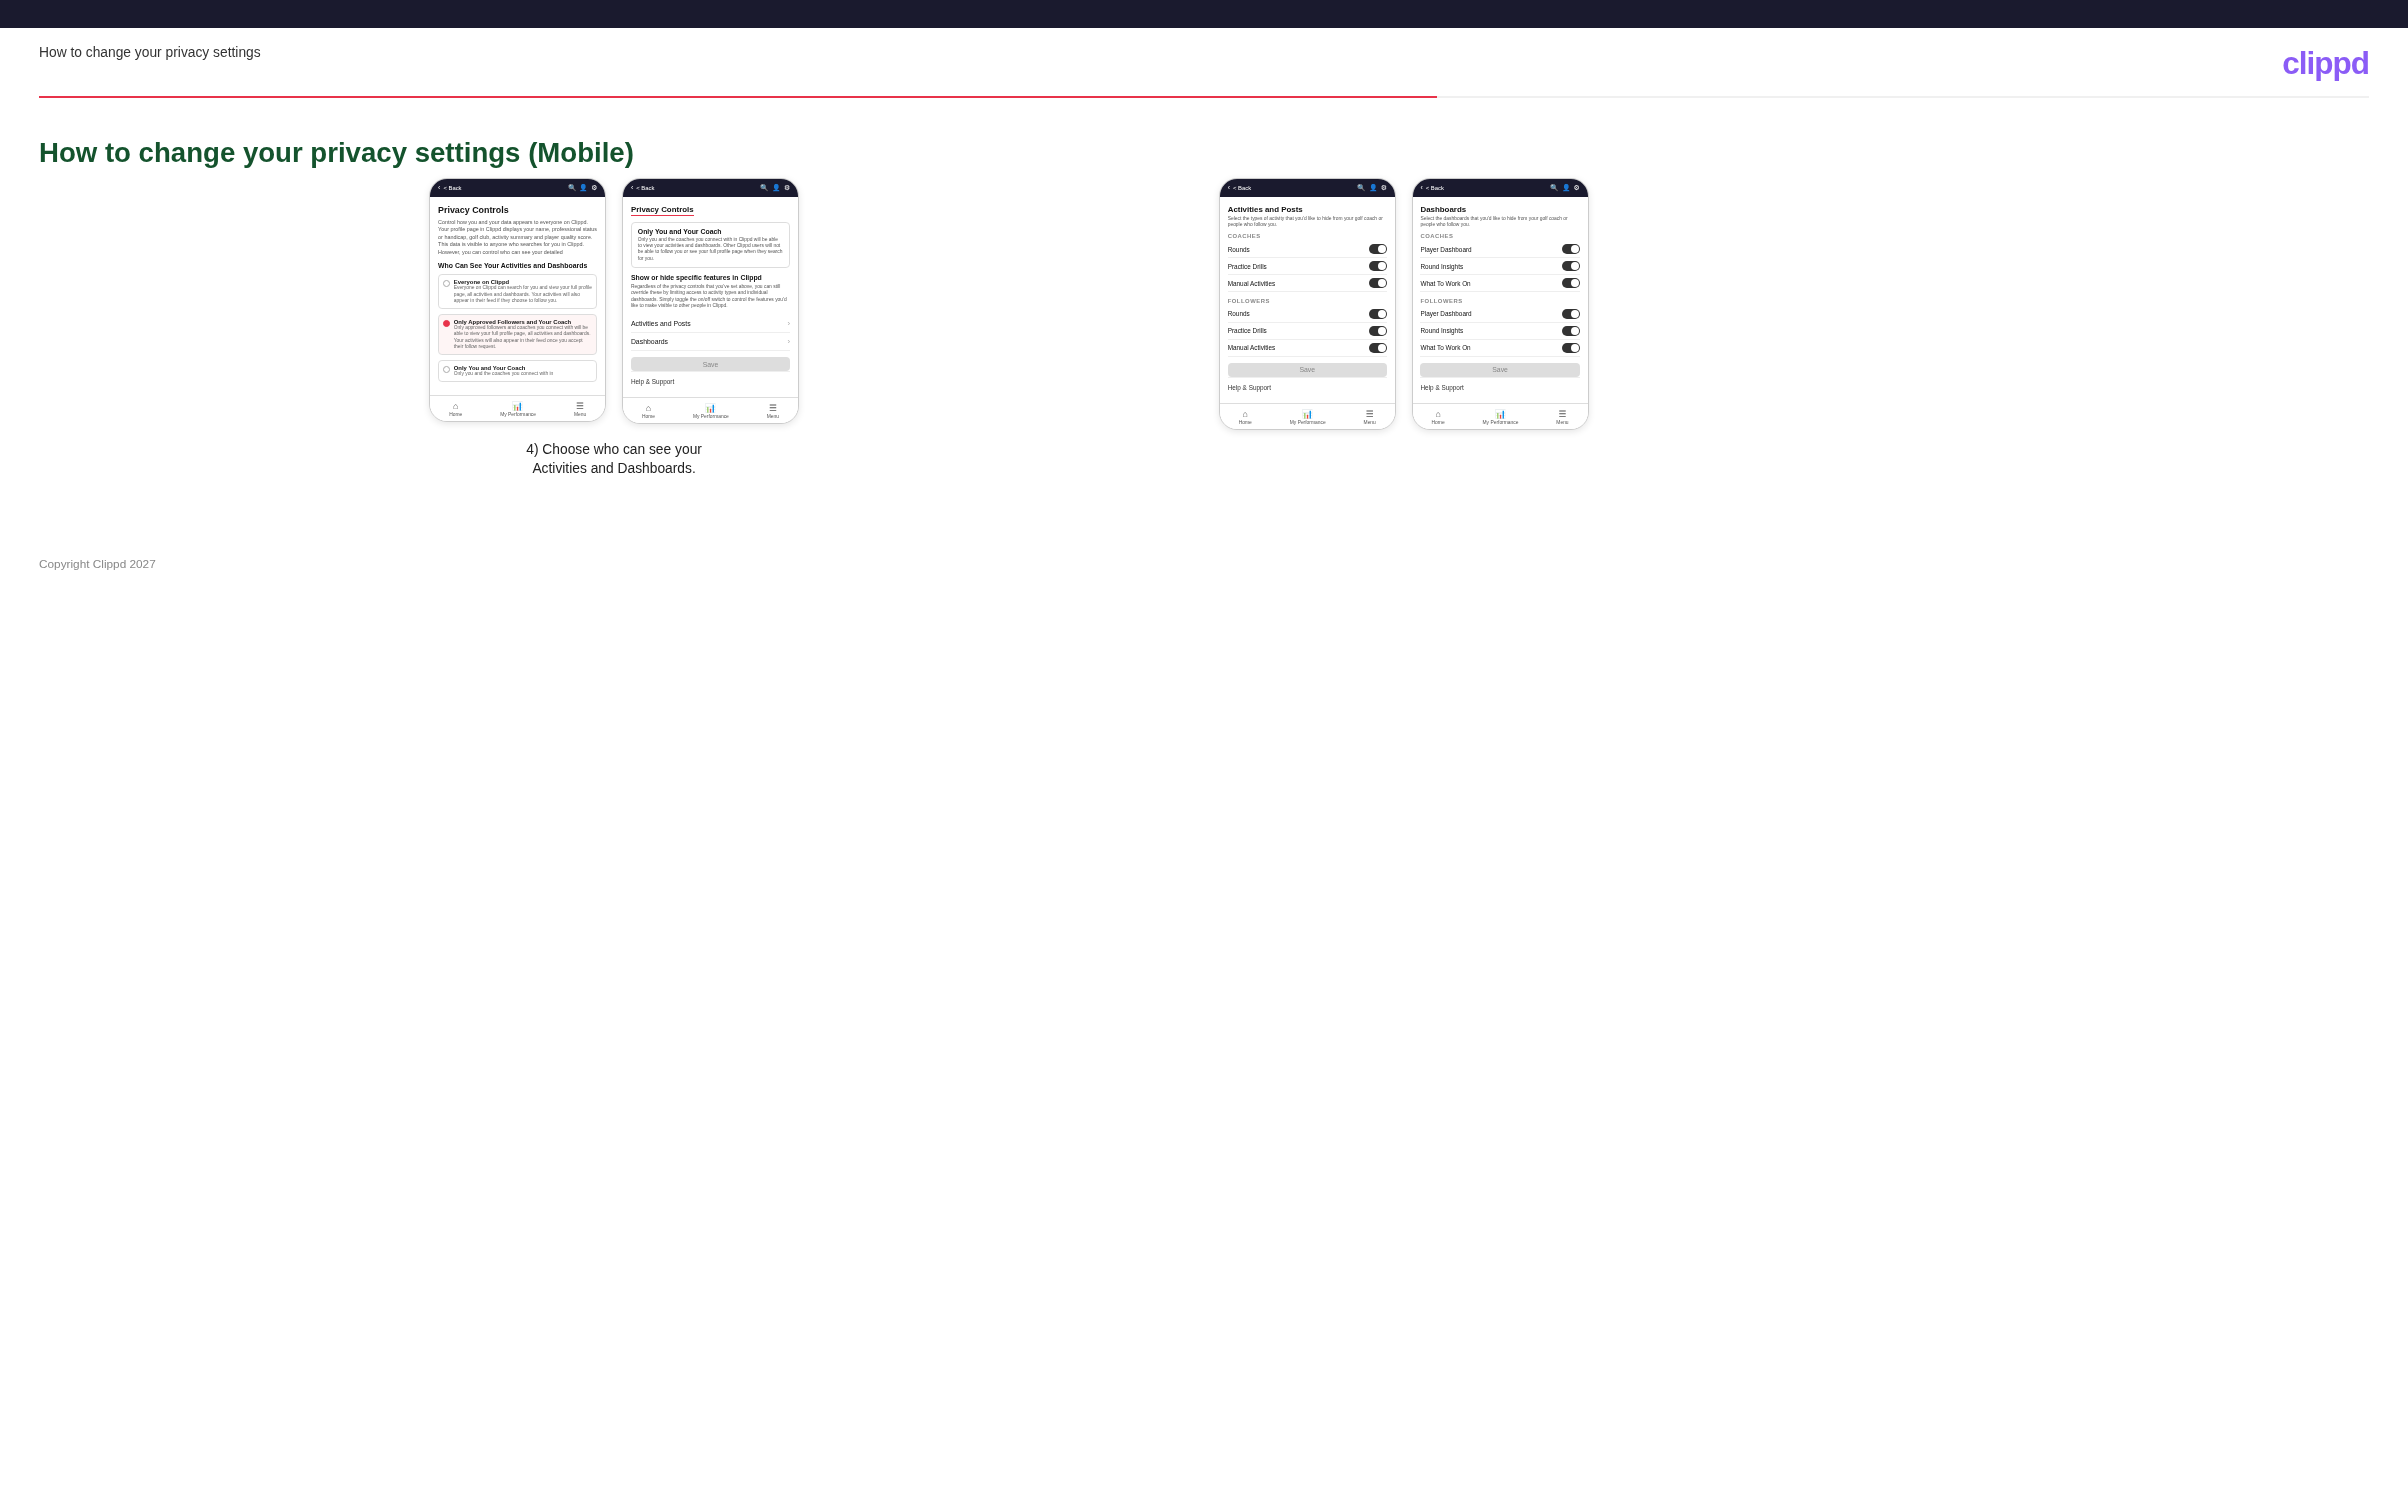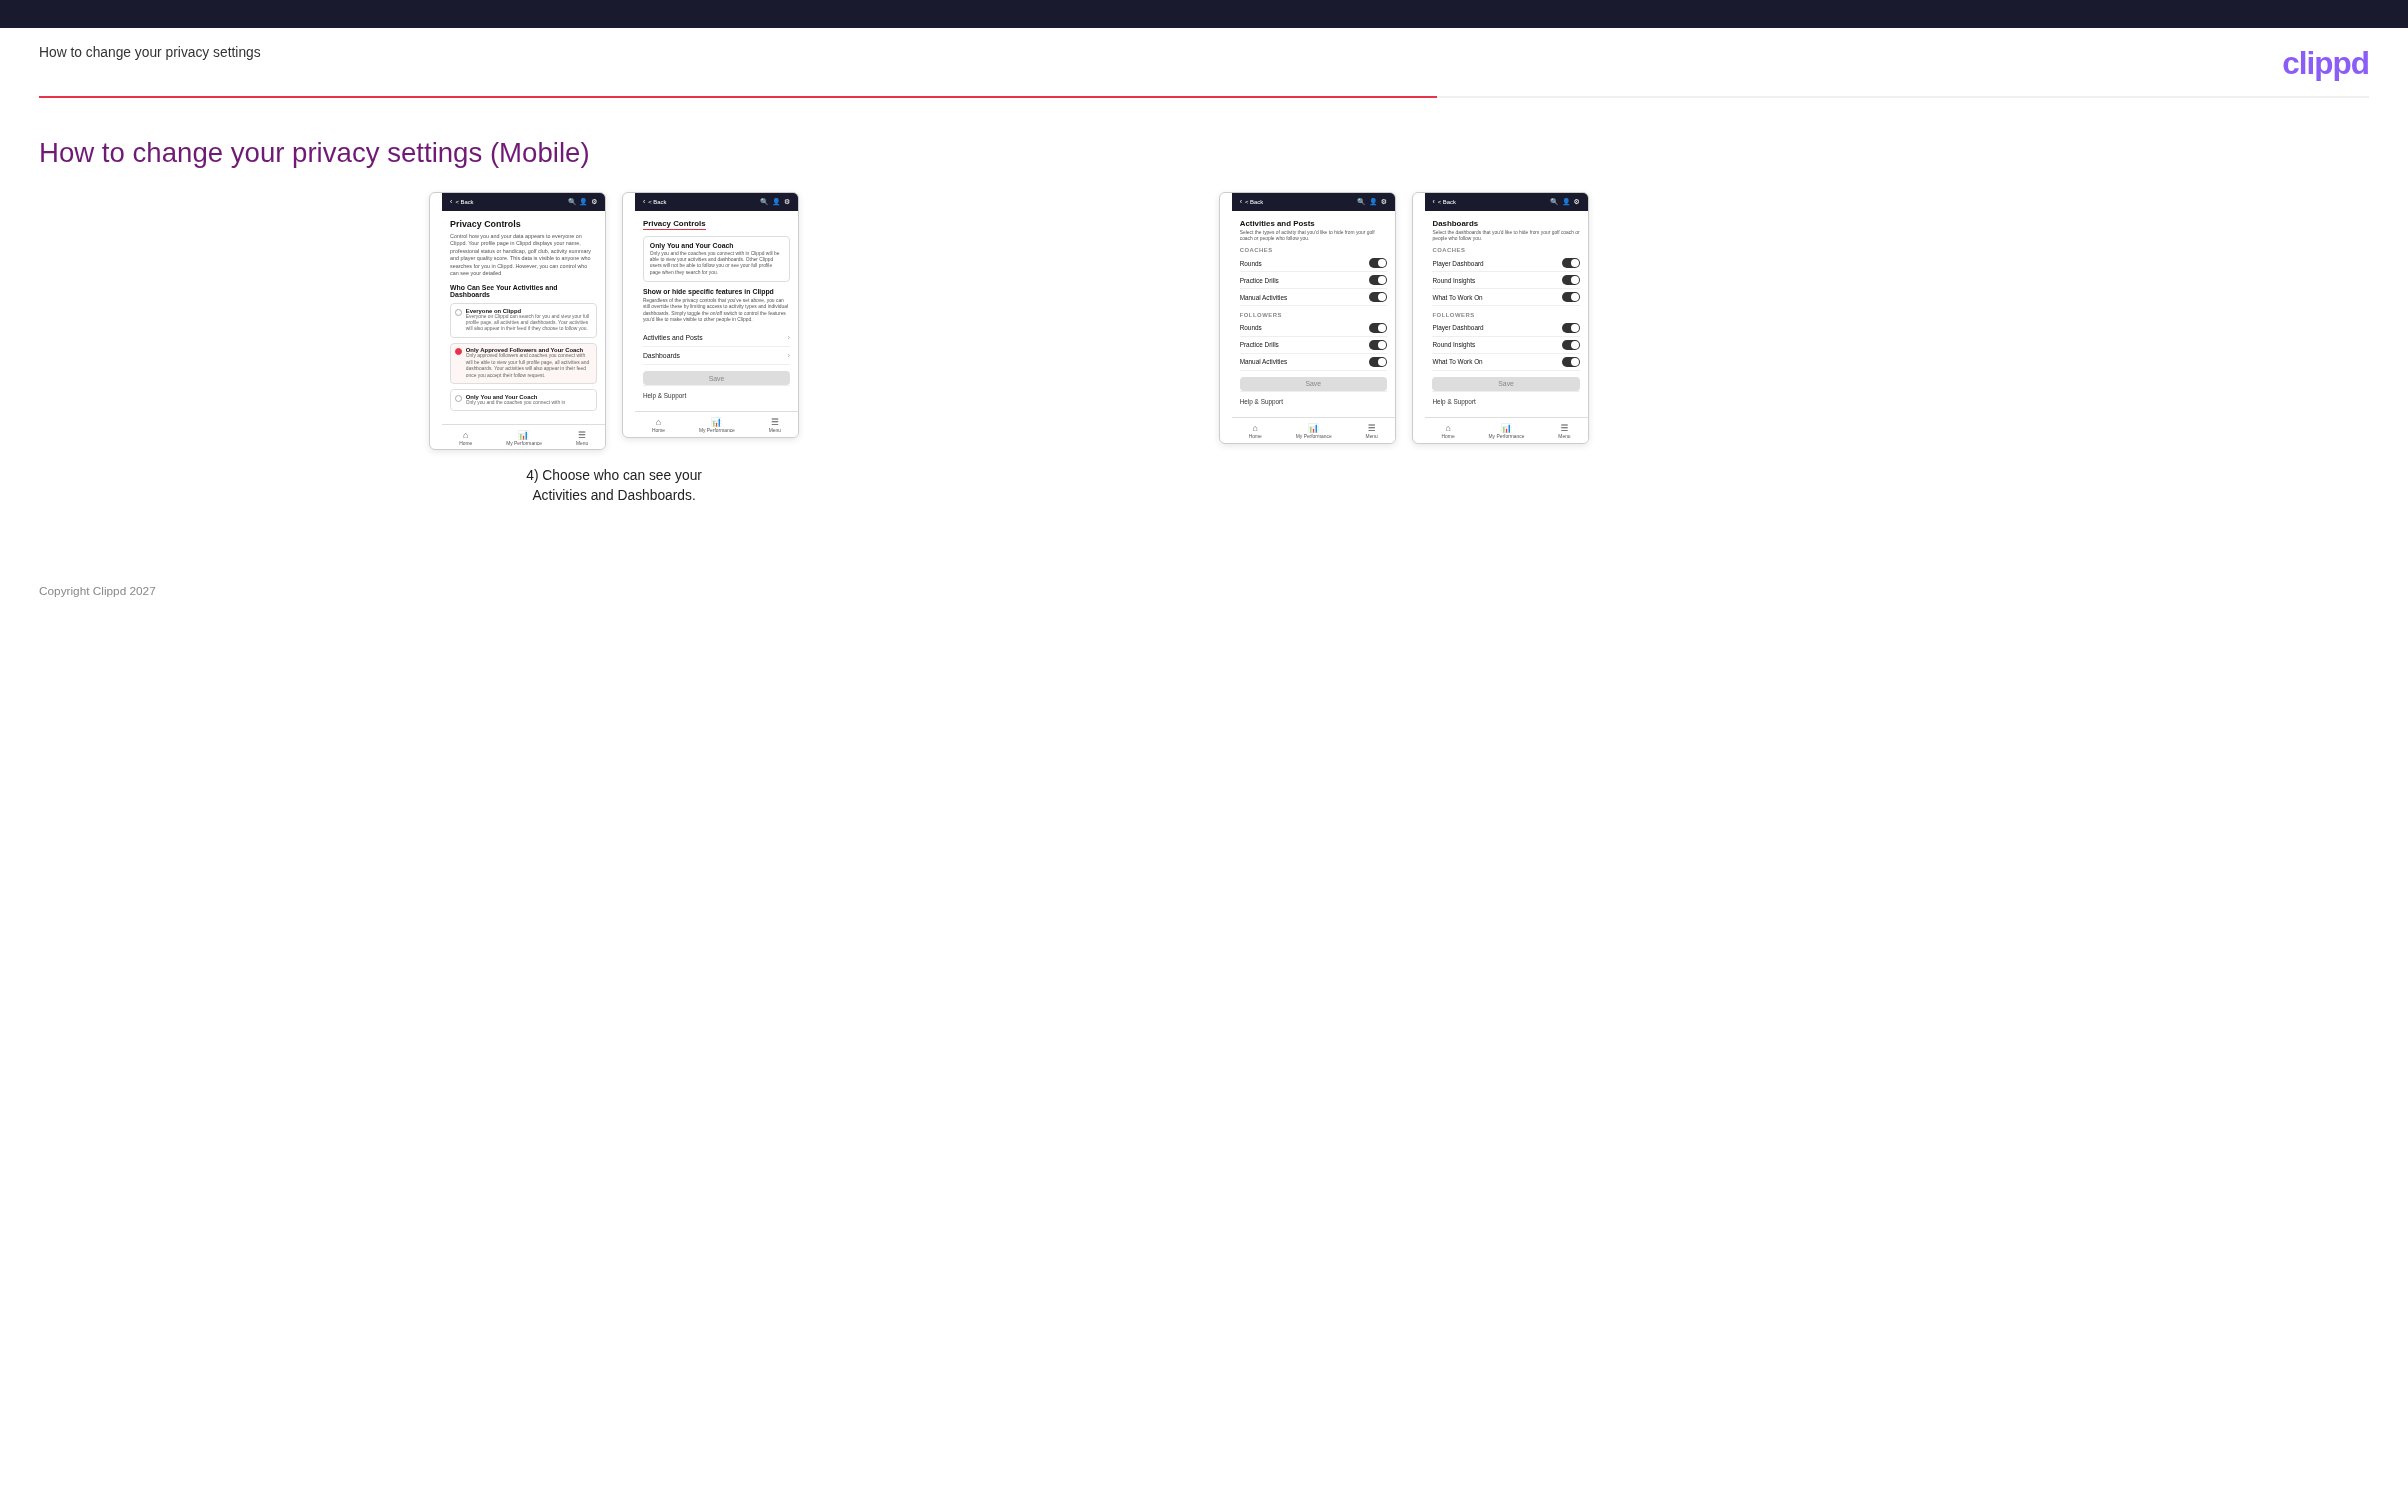--- a/index.html
+++ b/index.html
@@ -39,23 +39,23 @@
       background: linear-gradient(to right, #e8334a 60%, #f0f0f0 60%);
       margin: 0 39px;
     }
 
     
     .main {
       padding: 39px 39px 59px 39px;
     }
     .page-heading {
       font-size: 27.6px;
-      font-weight: 400;
-      color: #701a75;
-      margin-bottom: 23px;
+      font-weight: 700;
+      color: #14532d;
+      margin-bottom: 9px;
     }
     .page-subheading {
       font-size: 17.7px;
       color: #333;
       margin-bottom: 35px;
     }
 
     
     .mockup-row {
       display: flex;
@@ -74,25 +74,24 @@
       display: flex;
       gap: 15.8px;
       align-items: flex-start;
     }
 
     
     .phone-frame {
       width: 177px;
       background: #fff;
       border: 1.5px solid #ccc;
-      border-radius: 6px;
+      border-radius: 18px;
       overflow: hidden;
       font-size: 6.9px;
       box-shadow: 0 2px 7.9px rgba(0,0,0,0.1);
-      padding-left: 12px;
     }
 
     
     .phone-nav {
       display: flex;
       align-items: center;
       justify-content: space-between;
       background: #1a1a2e;
       padding: 4.9px 7.9px;
       color: #fff;

